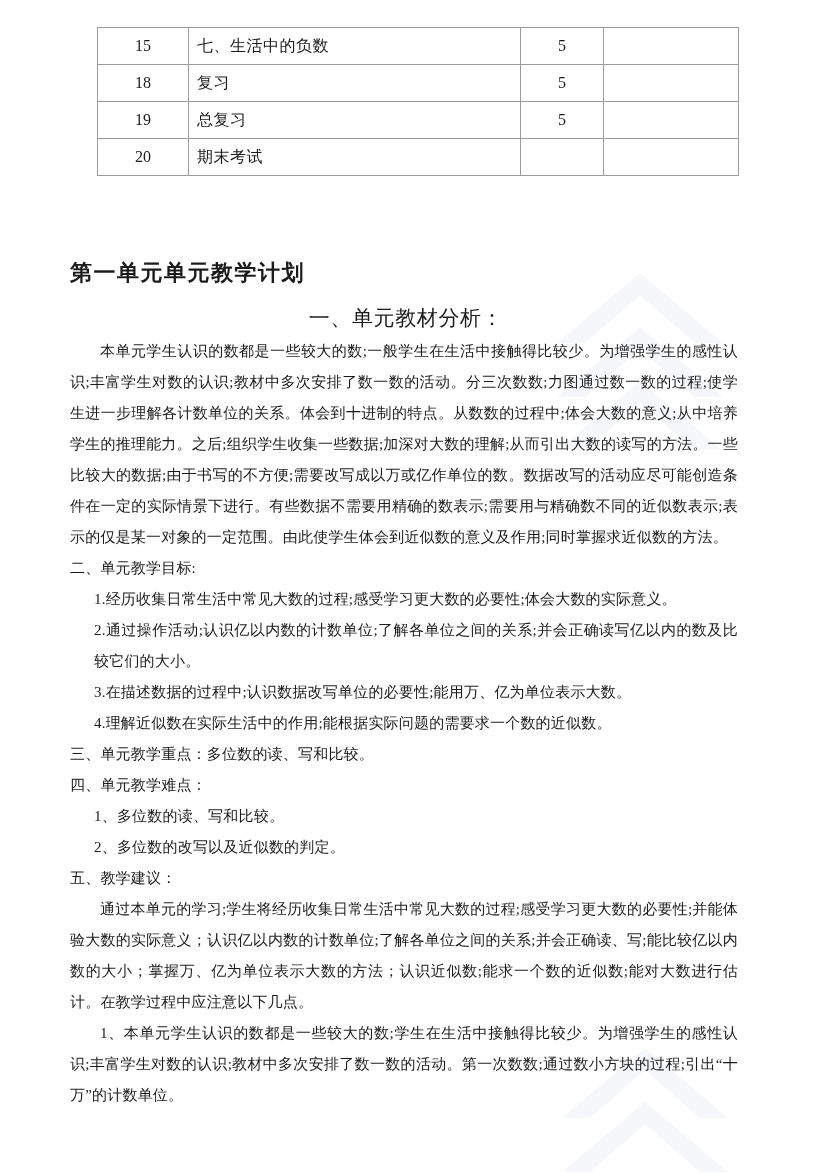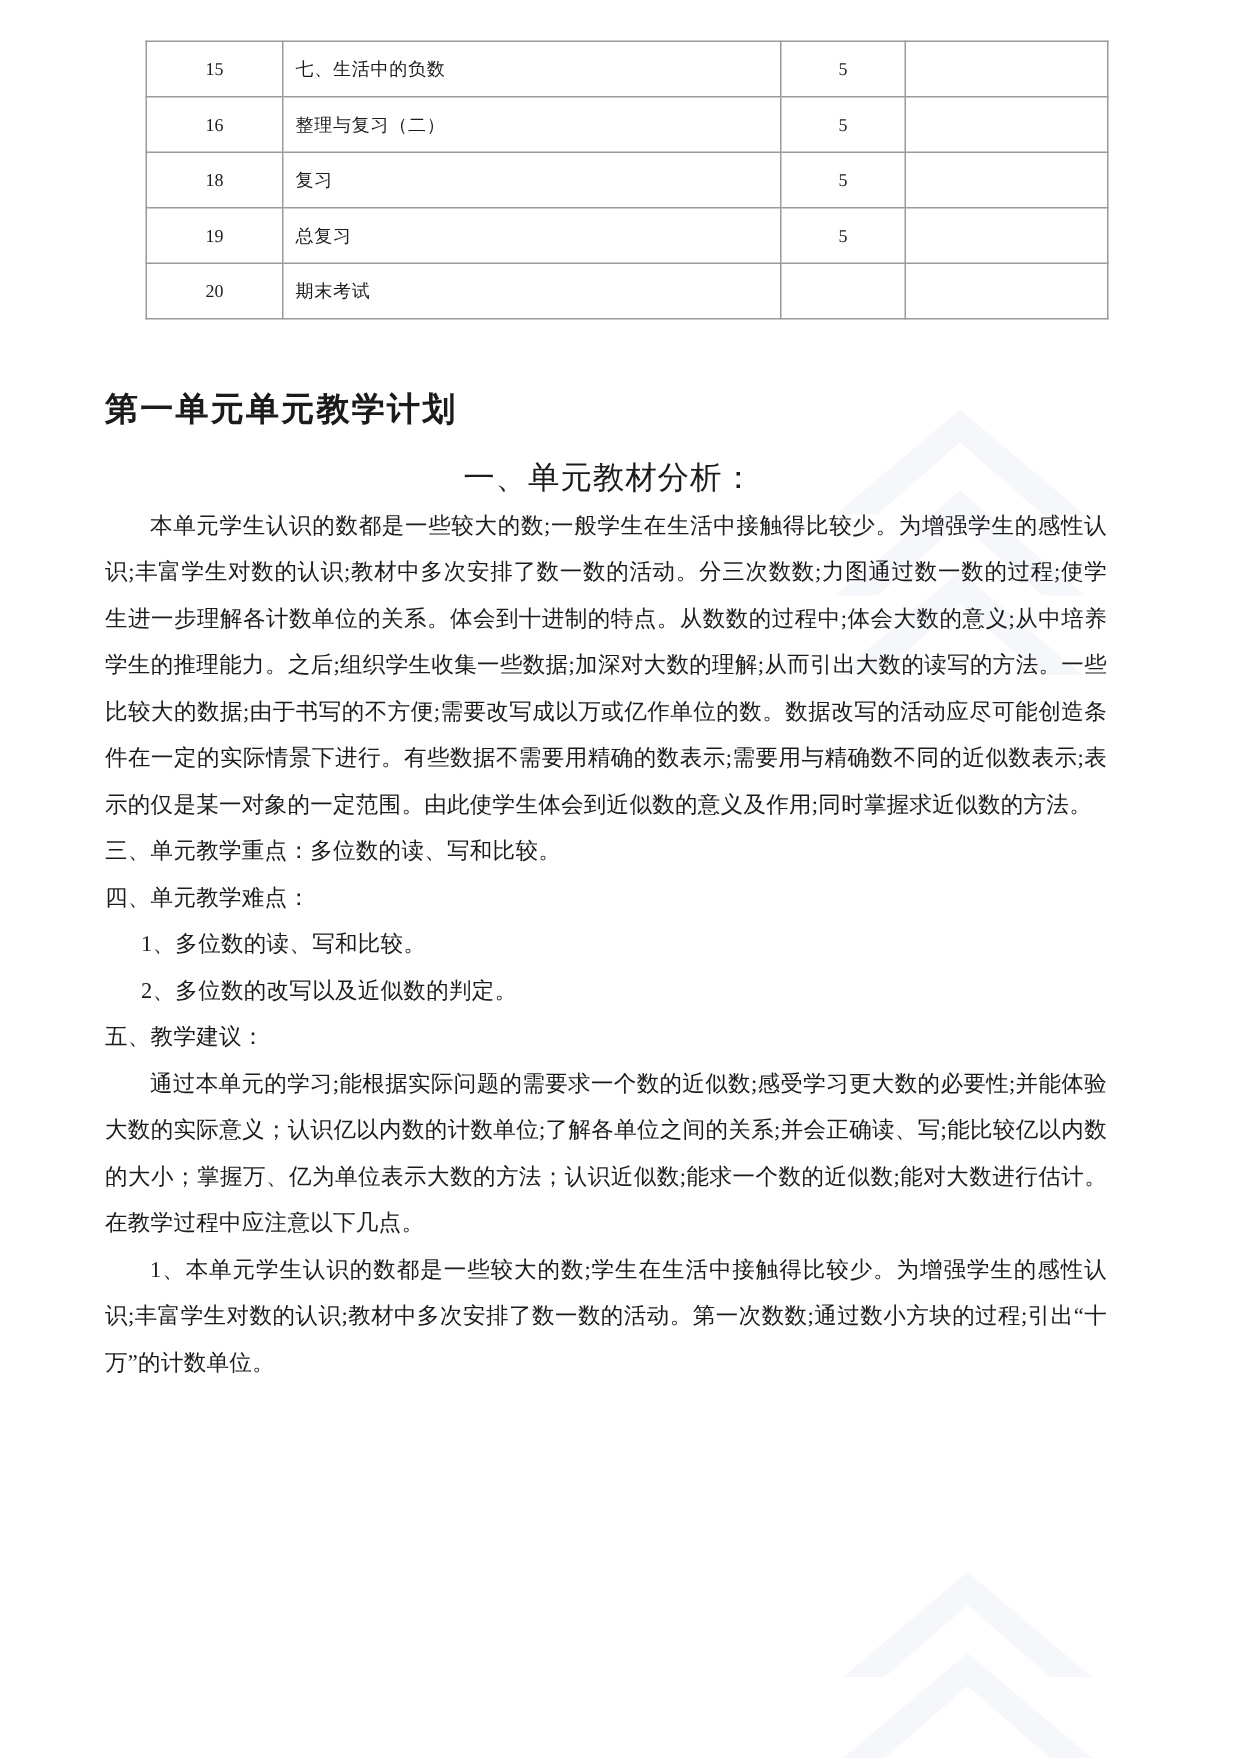--- a/index.html
+++ b/index.html
@@ -41,21 +41,21 @@
     position: absolute;
     left: 97px;
     top: 27px;
     width: 575px;
     border-collapse: collapse;
     table-layout: fixed;
   }
   #schedule-table td {
     border: 1px solid #9a9a9a;
     height: 36px;
-    font-size: 12px;
+    font-size: 16px;
     padding: 0 8px;
     line-height: 1.2;
   }
   .col-week   { width: 74px;  text-align: center; }
   .col-topic  { width: 315px; text-align: left;  letter-spacing: 0.5px; }
   .col-hours  { width: 66px;  text-align: center; }
   .col-note   { width: 118px; }
 
   
   #doc-body {
@@ -121,26 +121,20 @@
 
   <table id="schedule-table">
     <tbody>
       <tr>
         <td class="col-week">15</td>
         <td class="col-topic">七、生活中的负数</td>
         <td class="col-hours">5</td>
         <td class="col-note"></td>
       </tr>
       <tr>
-        <td class="col-week">16</td>
-        <td class="col-topic">整理与复习（二）</td>
-        <td class="col-hours">5</td>
-        <td class="col-note"></td>
-      </tr>
-      <tr>
         <td class="col-week">18</td>
         <td class="col-topic">复习</td>
         <td class="col-hours">5</td>
         <td class="col-note"></td>
       </tr>
       <tr>
         <td class="col-week">19</td>
         <td class="col-topic">总复习</td>
         <td class="col-hours">5</td>
         <td class="col-note"></td>
@@ -157,31 +151,38 @@
   <div id="doc-body">
 
     <div class="doc-title">第一单元单元教学计划</div>
 
     <div class="sub-heading">一、单元教材分析：</div>
 
     <div class="textcol">
       <p class="para indent2">本单元学生认识的数都是一些较大的数;一般学生在生活中接触得比较少。为增强学生的感性认识;丰富学生对数的认识;教材中多次安排了数一数的活动。分三次数数;力图通过数一数的过程;使学生进一步理解各计数单位的关系。体会到十进制的特点。从数数的过程中;体会大数的意义;从中培养学生的推理能力。之后;组织学生收集一些数据;加深对大数的理解;从而引出大数的读写的方法。一些比较大的数据;由于书写的不方便;需要改写成以万或亿作单位的数。数据改写的活动应尽可能创造条件在一定的实际情景下进行。有些数据不需要用精确的数表示;需要用与精确数不同的近似数表示;表示的仅是某一对象的一定范围。由此使学生体会到近似数的意义及作用;同时掌握求近似数的方法。</p>
     </div>
 
+    <div class="textcol">
+      <p class="para tight lvl0">二、单元教学目标:</p>
+      <p class="para tight lvl1">1.经历收集日常生活中常见大数的过程;感受学习更大数的必要性;体会大数的实际意义。</p>
+      <p class="para tight lvl1">2.通过操作活动;认识亿以内数的计数单位;了解各单位之间的关系;并会正确读写亿以内的数及比较它们的大小。</p>
+      <p class="para tight lvl1">3.在描述数据的过程中;认识数据改写单位的必要性;能用万、亿为单位表示大数。</p>
+      <p class="para tight lvl1">4.理解近似数在实际生活中的作用;能根据实际问题的需要求一个数的近似数。</p>
+    </div>
 
     <div class="textcol">
       <p class="para tight lvl0">三、单元教学重点：多位数的读、写和比较。</p>
     </div>
 
     <div class="textcol">
       <p class="para tight lvl0">四、单元教学难点：</p>
       <p class="para tight lvl1">1、多位数的读、写和比较。</p>
       <p class="para tight lvl1">2、多位数的改写以及近似数的判定。</p>
     </div>
 
     <div class="textcol">
       <p class="para tight lvl0">五、教学建议：</p>
-      <p class="para indent2">通过本单元的学习;能根据实际问题的需要求一个数的近似数;感受学习更大数的必要性;并能体验大数的实际意义；认识亿以内数的计数单位;了解各单位之间的关系;并会正确读、写;能比较亿以内数的大小；掌握万、亿为单位表示大数的方法；认识近似数;能求一个数的近似数;能对大数进行估计。在教学过程中应注意以下几点。</p>
+      <p class="para indent2">通过本单元的学习;学生将经历收集日常生活中常见大数的过程;感受学习更大数的必要性;并能体验大数的实际意义；认识亿以内数的计数单位;了解各单位之间的关系;并会正确读、写;能比较亿以内数的大小；掌握万、亿为单位表示大数的方法；认识近似数;能求一个数的近似数;能对大数进行估计。在教学过程中应注意以下几点。</p>
       <p class="para indent2">1、本单元学生认识的数都是一些较大的数;学生在生活中接触得比较少。为增强学生的感性认识;丰富学生对数的认识;教材中多次安排了数一数的活动。第一次数数;通过数小方块的过程;引出“十万”的计数单位。</p>
     </div>
 
   </div>
 </div>
 
 </body></html>

